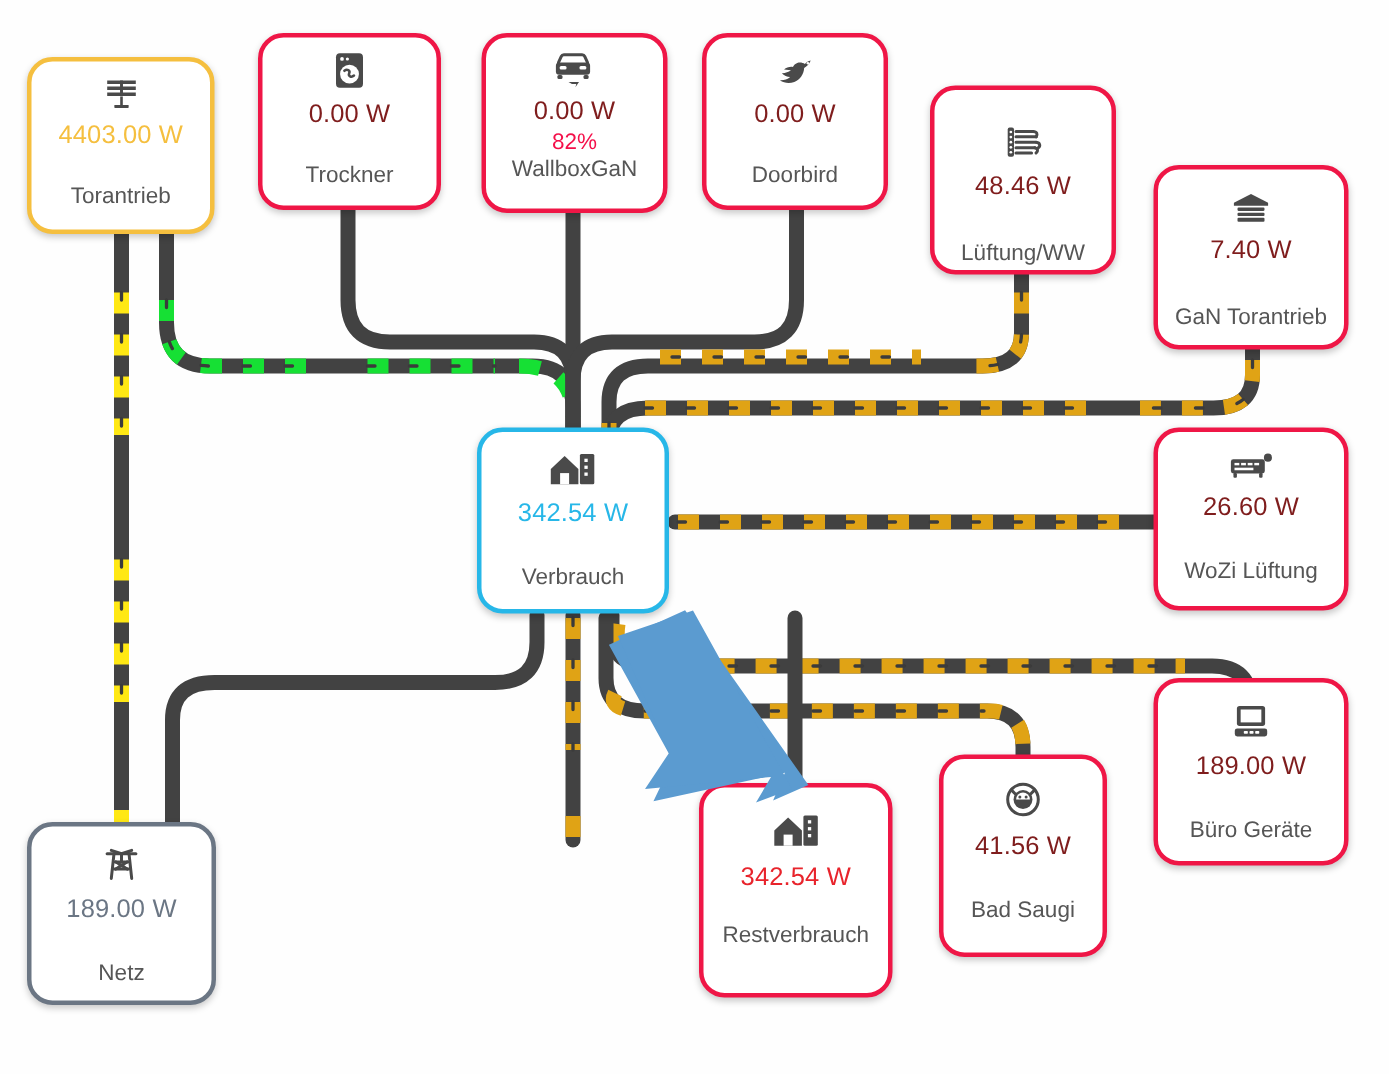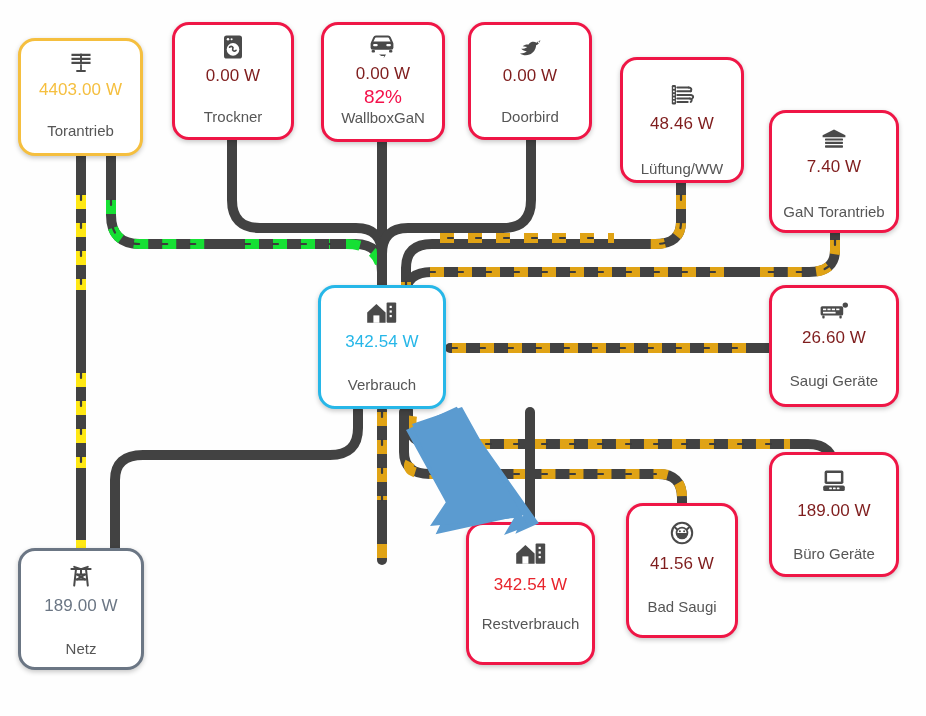--- a/index.html
+++ b/index.html
@@ -35,21 +35,21 @@
     display:block;
   }
   .node .val{
     color:#7f1d1d;
     font-size:17px;
     letter-spacing:.1px;
     white-space:nowrap;
   }
   .node .pct{
     color:#f4104a;
-    font-size:19px;
+    font-size:15px;
     white-space:nowrap;
   }
   .node .lbl{
     color:#565656;
     font-size:15px;
     white-space:nowrap;
   }
 
   
   .node.gen{border-color:#f5bf3f;}
@@ -248,21 +248,21 @@
         <rect x="8.4" y="7.6" width="3.2" height="1.6" fill="#fff"></rect>
         <rect x="12.8" y="7.6" width="3.2" height="1.6" fill="#fff"></rect>
         <rect x="17.2" y="7.6" width="3.2" height="1.6" fill="#fff"></rect>
         <rect x="4" y="10.8" width="12.6" height="1.7" fill="#fff"></rect>
         <circle cx="26.3" cy="4.1" r="2.7"></circle>
         <rect x="3.3" y="14.4" width="2.3" height="3.1" rx=".7"></rect>
         <rect x="20.4" y="14.4" width="2.3" height="3.1" rx=".7"></rect>
       </svg>
     </span>
     <div class="val" style="margin-top:7px;">26.60 W</div>
-    <div class="lbl" style="margin-top:24px;">Saugi Geräte</div>
+    <div class="lbl" style="margin-top:24px;">WoZi Lüftung</div>
   </div>
 
   <div class="node" style="left:769px;top:452px;width:130px;height:125px;padding-top:13px;">
     <span class="icon">
       <svg width="26" height="26" viewBox="0 0 26 26" fill="currentColor">
         <rect x="3.6" y="2.6" width="18.8" height="13.4" rx="1.8"></rect>
         <rect x="6.1" y="5" width="13.8" height="8.6" fill="#fff"></rect>
         <rect x="2.2" y="17.6" width="21.6" height="5.4" rx="1.6"></rect>
         <rect x="8.2" y="19.4" width="2.7" height="1.8" rx=".5" fill="#fff"></rect>
         <rect x="12" y="19.4" width="2.7" height="1.8" rx=".5" fill="#fff"></rect>

